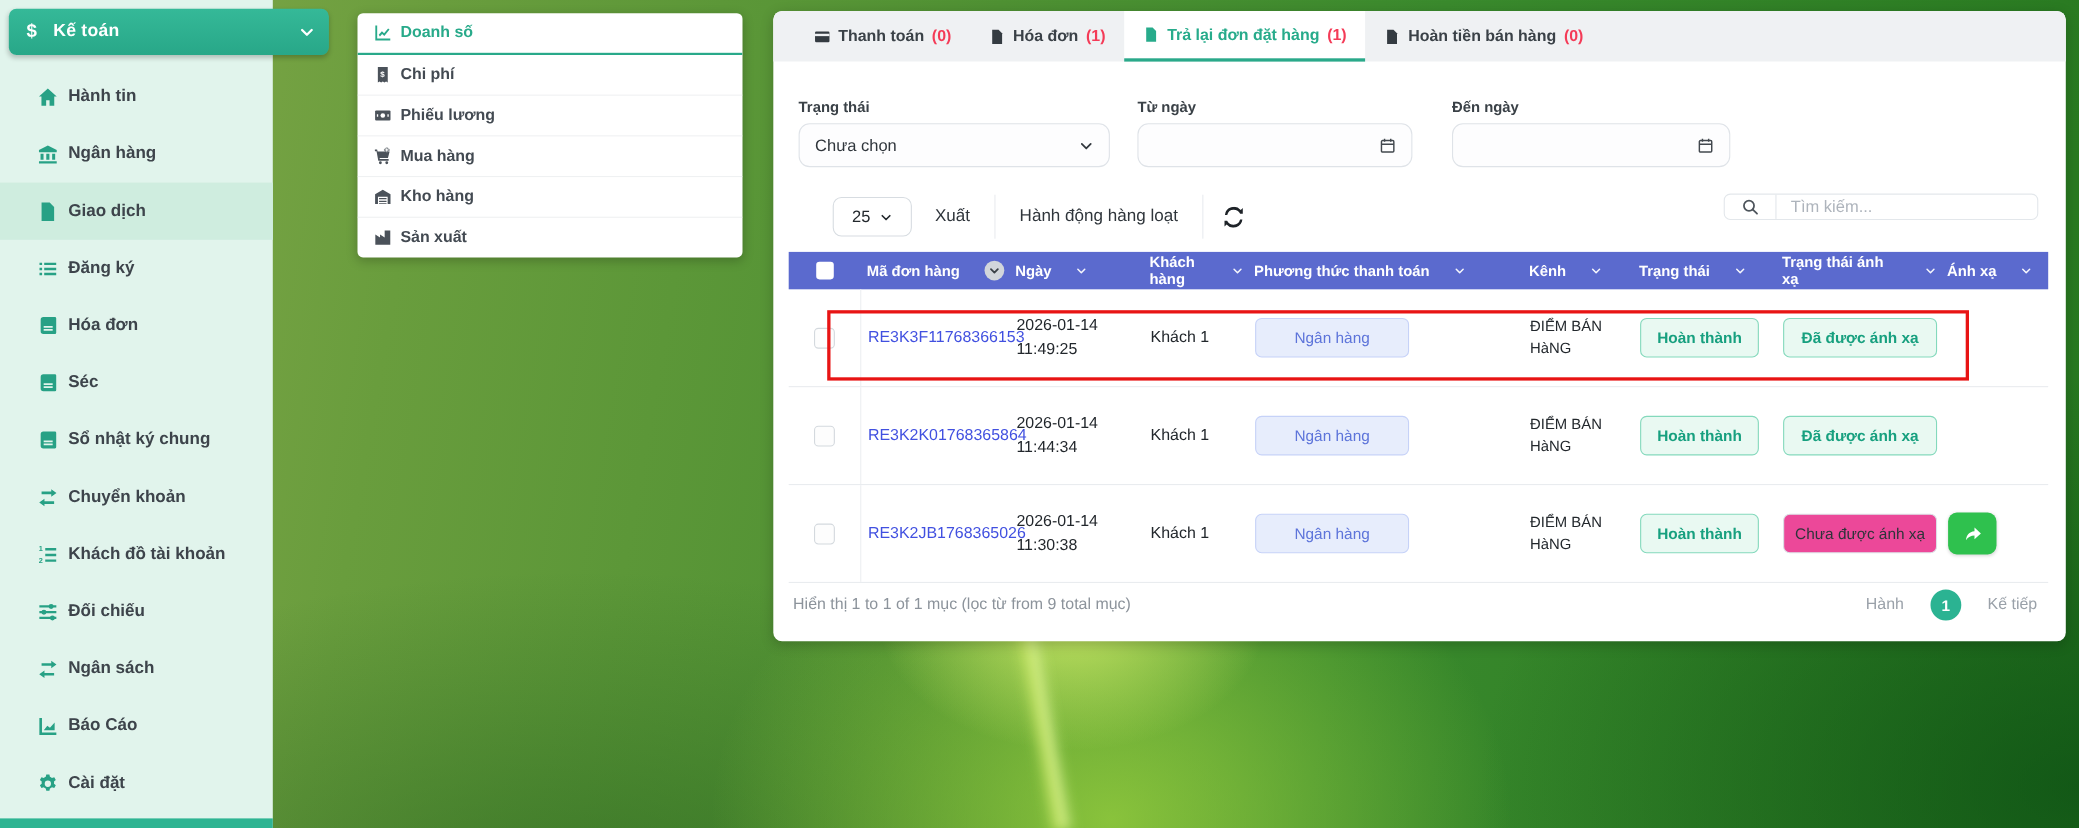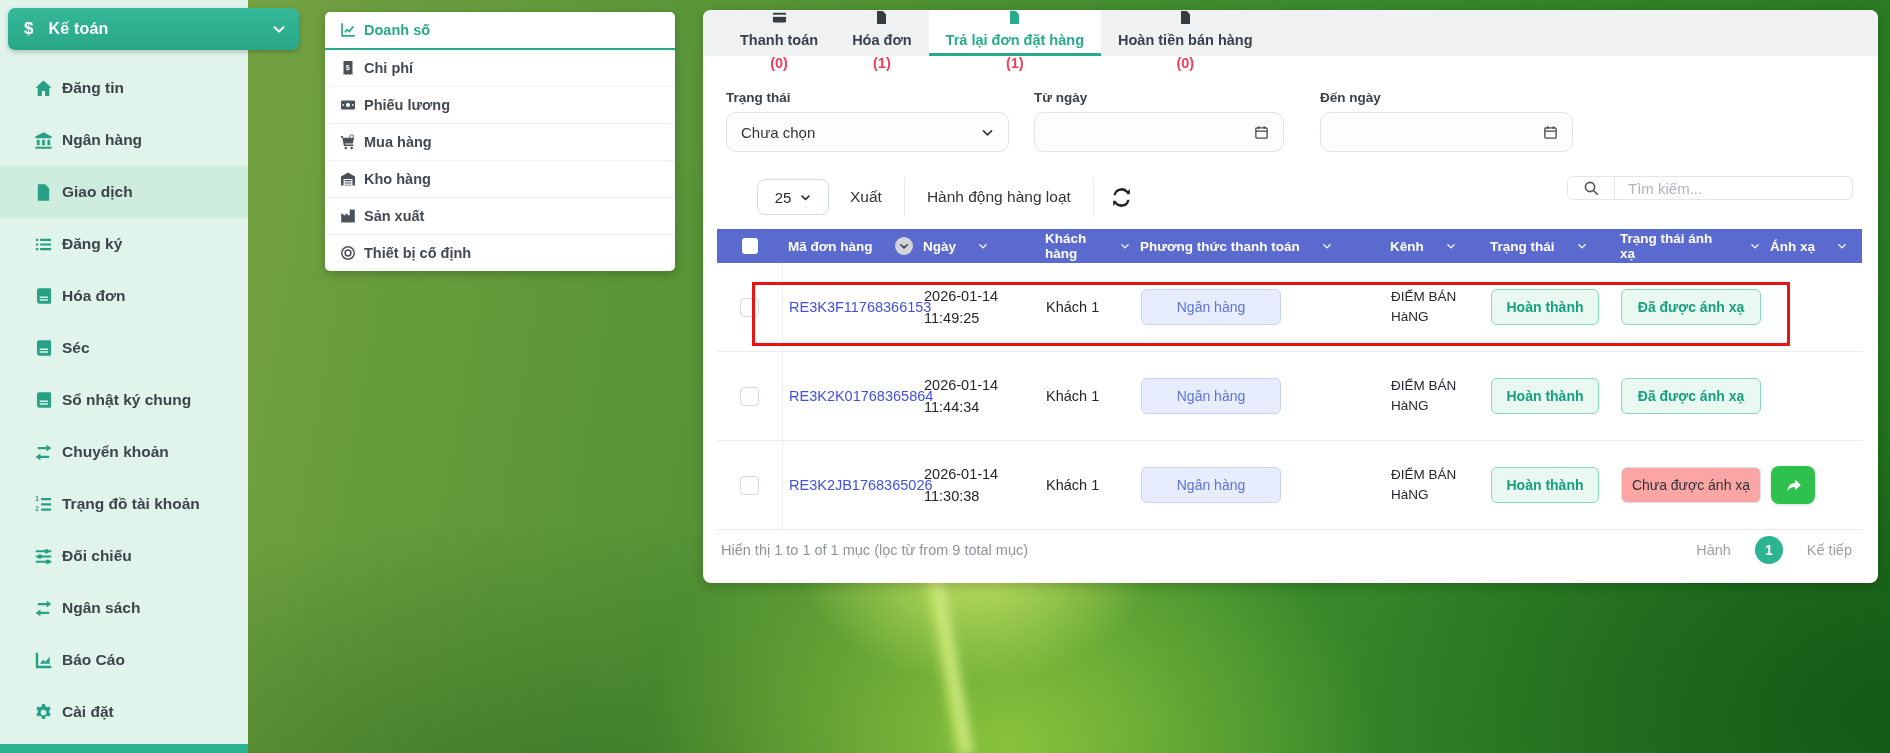--- a/index.html
+++ b/index.html
@@ -47,21 +47,21 @@
   .sm-ic{width:16px;height:16px;color:#4b525a;flex:0 0 auto;}
   .sm-item.active .sm-ic{color:#28aa8a;}
   .sm-ic svg{width:16px;height:16px;}
 
   
   .main{position:absolute;left:703px;top:10px;width:1175px;height:573px;background:#fff;
     border-radius:8px;box-shadow:0 3px 12px rgba(0,0,0,.2);}
   .tabs{position:absolute;left:0;top:0;right:0;height:46px;background:#eff1f3;
     border-radius:8px 8px 0 0;display:flex;align-items:stretch;padding-left:20px;}
   .tab{display:flex;align-items:center;gap:7px;padding:0 17px;font-size:14.5px;font-weight:700;
-    color:#3a4147;cursor:pointer;flex-direction:column;}
+    color:#3a4147;cursor:pointer;}
   .tab .count{color:#f43b57;}
   .tab-ic{width:15px;height:15px;color:#343b41;}
   .tab-ic svg{width:15px;height:15px;}
   .tab.active{background:#fff;color:#27ab8b;border-bottom:3px solid #2aa98a;}
   .tab.active .tab-ic{color:#27ab8b;}
 
   .flt-label{position:absolute;font-size:13.5px;font-weight:700;color:#3a4147;}
   .flt-box{position:absolute;top:102px;height:40px;border:1px solid #dfe3e8;border-radius:10px;
     background:#fdfdfe;display:flex;align-items:center;padding:0 14px;font-size:15px;color:#2f353b;
     box-sizing:border-box;cursor:pointer;}
@@ -102,21 +102,21 @@
   .cell{padding:0 6px;}
   .code{color:#4150e0;cursor:pointer;}
   .dt{line-height:1.55;}
   .chip-pay{width:140px;padding:9px 0;text-align:center;background:#e7edfc;border:1px solid #c6d2f8;
     border-radius:6px;color:#5d74da;font-size:14px;box-sizing:border-box;}
   .channel{font-size:13.5px;line-height:1.5;color:#23282d;max-width:88px;}
   .chip-teal{padding:9px 0;text-align:center;background:#e9f9f2;border:1px solid #84d9bc;
     border-radius:6px;color:#17a07f;font-size:14px;font-weight:600;box-sizing:border-box;}
   .w-status{width:108px;}
   .w-map{width:140px;}
-  .chip-plain{width:140px;padding:9px 0;text-align:center;background:#fca5a5;border:1px solid #dbe0e5;
+  .chip-plain{width:140px;padding:9px 0;text-align:center;background:#ec4899;border:1px solid #dbe0e5;
     border-radius:6px;color:#2e343a;font-size:14px;box-sizing:border-box;}
   .map-btn{width:44px;height:38px;border-radius:8px;background:#2fc14e;display:flex;align-items:center;
     justify-content:center;color:#fff;cursor:pointer;box-shadow:0 1px 3px rgba(0,0,0,.15);}
   .map-btn svg{width:17px;height:17px;}
 
   .red-box{position:absolute;left:49px;top:272px;width:1038px;height:64px;border:3px solid #e81414;
     box-sizing:border-box;z-index:9;pointer-events:none;}
 
   .tfoot{position:absolute;left:18px;right:26px;top:517px;height:46px;display:flex;align-items:center;gap:22px;}
   .summary{font-size:14.5px;color:#8c939b;}
@@ -146,21 +146,21 @@
   </span>
 </div>
 
 <div class="nav">
   <div class="nav-item">
     <span class="nav-ic">
         <svg viewBox="0 0 16 16" fill="currentColor">
           <path d="M8 1.2 1.2 7.4h1.9v7h3.6v-4.2h2.6v4.2h3.6v-7h1.9z"></path>
         </svg>
       </span>
-    <span>Đăng tin</span>
+    <span>Hành tin</span>
   </div>
   <div class="nav-item">
     <span class="nav-ic">
         <svg viewBox="0 0 16 16" fill="currentColor">
           <path d="M8 1 1.2 4.6v1.6h13.6V4.6zM2.4 7.4h2.3v4.6H2.4zm4.4 0h2.4v4.6H6.8zm4.5 0h2.3v4.6h-2.3zM1.2 13.2h13.6v1.7H1.2z"></path>
         </svg>
       </span>
     <span>Ngân hàng</span>
   </div>
   <div class="nav-item active">
@@ -215,21 +215,21 @@
     <span>Chuyển khoản</span>
   </div>
   <div class="nav-item">
     <span class="nav-ic">
         <svg viewBox="0 0 16 16" fill="currentColor">
           <path d="M6 2.6h8.4v1.9H6zm0 4.4h8.4v1.9H6zm0 4.4h8.4v1.9H6z"></path>
           <text x="1" y="5" font-size="5.6" font-weight="bold" fill="currentColor">1</text>
           <text x="1" y="13.8" font-size="5.6" font-weight="bold" fill="currentColor">2</text>
         </svg>
       </span>
-    <span>Trạng đồ tài khoản</span>
+    <span>Khách đồ tài khoản</span>
   </div>
   <div class="nav-item">
     <span class="nav-ic">
         <svg viewBox="0 0 16 16">
           <path d="M1.5 3.6h13M1.5 8h13M1.5 12.4h13" stroke="currentColor" stroke-width="1.6" fill="none"></path>
           <circle cx="10.5" cy="3.6" r="1.9" fill="currentColor"></circle>
           <circle cx="5" cy="8" r="1.9" fill="currentColor"></circle>
           <circle cx="11.5" cy="12.4" r="1.9" fill="currentColor"></circle>
         </svg>
       </span>
@@ -311,29 +311,20 @@
       </span>
     <span>Kho hàng</span>
   </div>
   <div class="sm-item">
     <span class="sm-ic">
         <svg viewBox="0 0 16 16" fill="currentColor">
           <path d="M1.2 14.4V5.2l4.3 2.6V5.2l4.2 2.6V1.6h5.1v12.8z"></path>
         </svg>
       </span>
     <span>Sản xuất</span>
-  </div>
-  <div class="sm-item">
-    <span class="sm-ic">
-        <svg viewBox="0 0 16 16">
-          <circle cx="8" cy="8" r="6.2" fill="none" stroke="currentColor" stroke-width="1.5"></circle>
-          <circle cx="8" cy="8" r="2.9" fill="none" stroke="currentColor" stroke-width="1.5"></circle>
-        </svg>
-      </span>
-    <span>Thiết bị cố định</span>
   </div>
 </div>
 
 <div class="main">
 
   <div class="tabs">
     <div class="tab">
       <span class="tab-ic">
           <svg viewBox="0 0 16 16">
             <rect x="1" y="2.8" width="14" height="10.4" rx="1.2" fill="currentColor"></rect>

